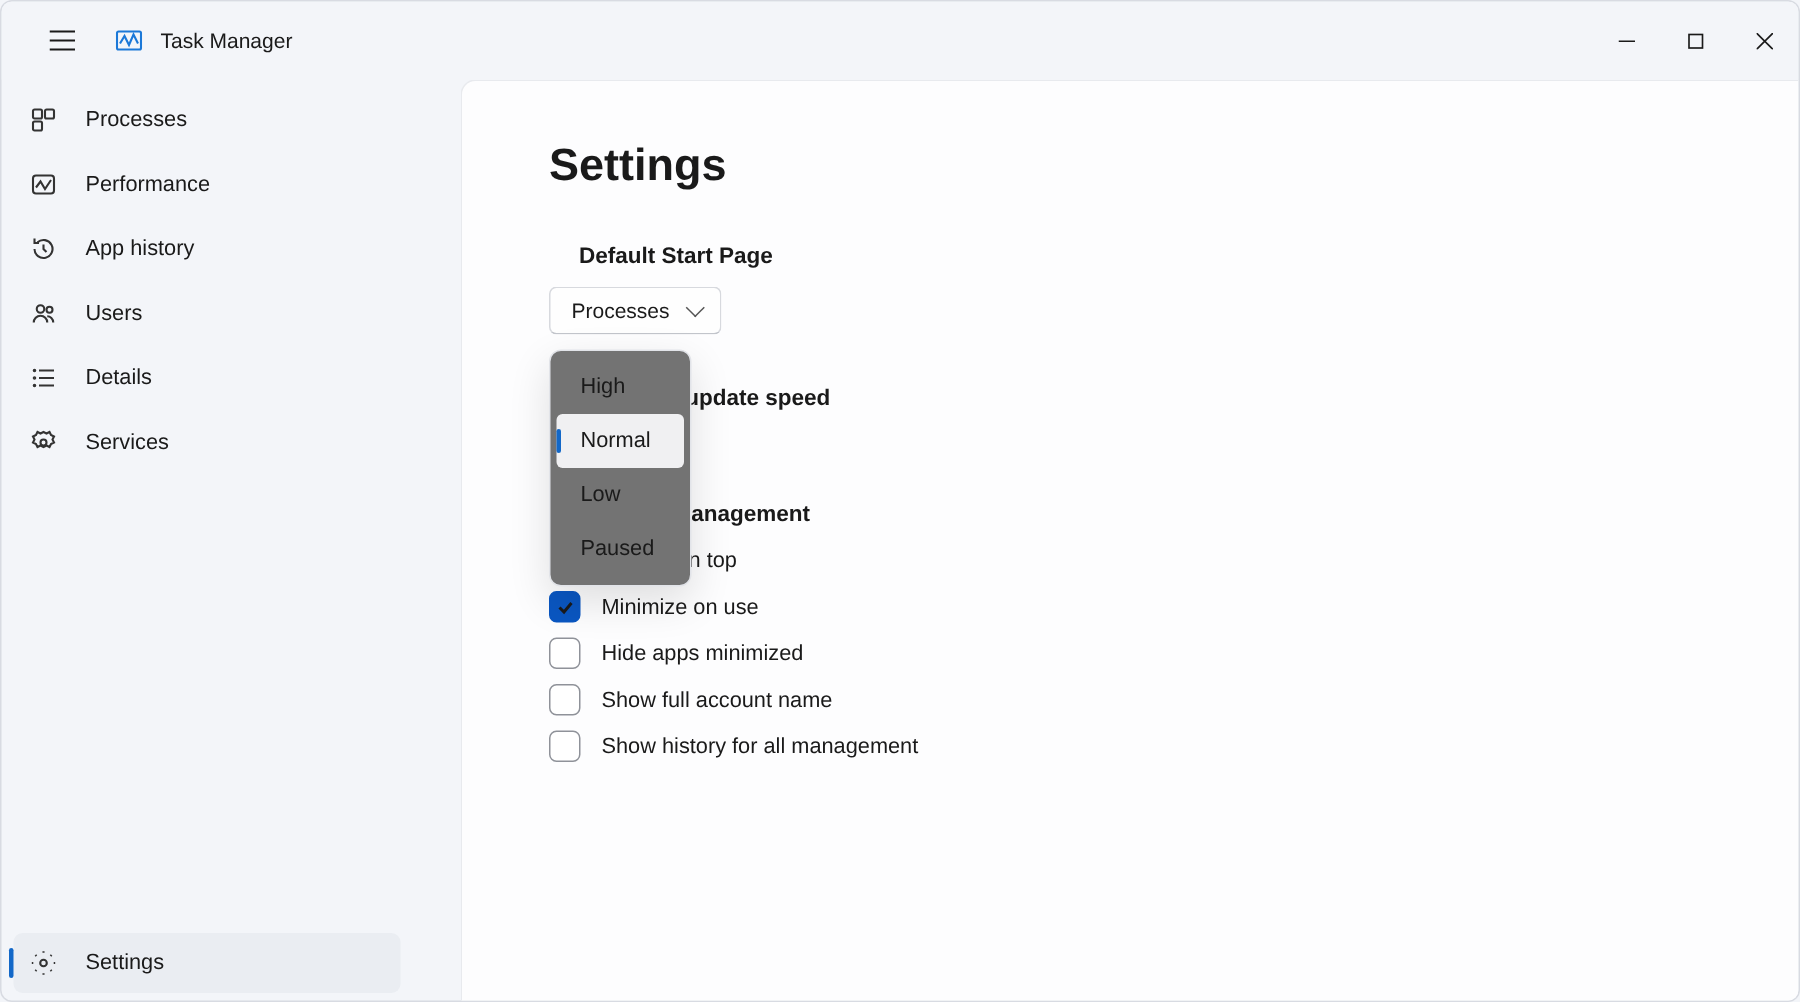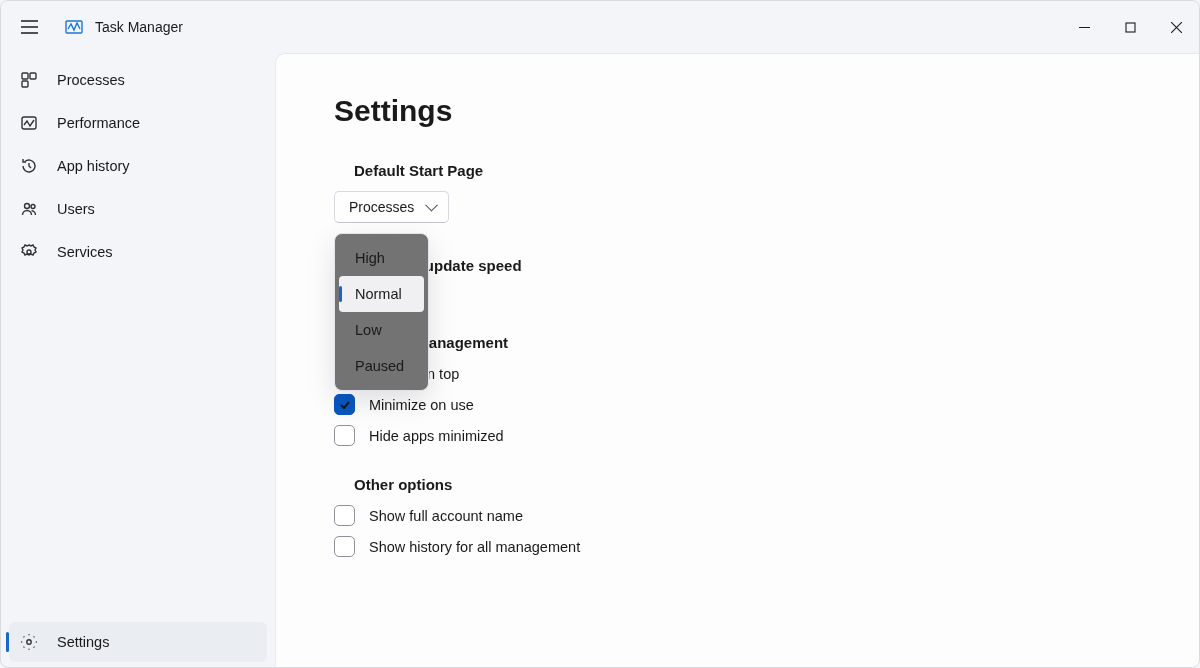--- a/index.html
+++ b/index.html
@@ -11,36 +11,36 @@
       overflow: hidden;
       color: #1a1a1a;
       font-size: 14px;
       border: 1px solid #d8dbe2;
       border-radius: 8px;
     }
     .titlebar {
       height: 52px;
       display: flex;
       align-items: center;
-      padding: 0 0 0 8px;
+      padding: 0 0 0 20px;
       background: #f3f5f9;
     }
     .titlebar-left { display: flex; align-items: center; gap: 16px; flex: 1; }
     .hamburger-btn {
       width: 40px; height: 40px; display: flex; align-items: center; justify-content: center;
       border-radius: 4px; cursor: pointer;
     }
     .app-brand { display: flex; align-items: center; gap: 12px; }
     .app-logo {
       width: 18px; height: 18px;
       display: flex; align-items: center; justify-content: center;
     }
     .titlebar-right { display: flex; }
     .win-btn { width: 46px; height: 32px; display: flex; align-items: center; justify-content: center; cursor: pointer; }
-    .layout { display: flex; height: calc(668px - 52px); }
+    .layout { display: flex; height: calc(668px - 52px); gap: 32px; }
     .sidebar {
       width: 274px;
       padding: 4px 4px;
       display: flex;
       flex-direction: column;
     }
     .sidebar-items { flex: 1; }
     .sidebar-item {
       height: 40px;
       margin: 3px 4px;
@@ -224,20 +224,33 @@
               <path d="M2.5 15c0-2.5 2-4.5 4.5-4.5s4.5 2 4.5 4.5"></path>
               <circle cx="13" cy="6.5" r="2"></circle>
               <path d="M11.5 10.8c2 0 4 1.6 4 4.2"></path>
             </svg>
         </span>
         <span class="sidebar-label">Users</span>
       </div>
       <div class="sidebar-item">
         <span class="sidebar-icon">
           <svg width="18" height="18" viewBox="0 0 18 18" stroke-width="1.4">
+              <circle cx="3" cy="4" r="0.5" fill="#333"></circle>
+              <circle cx="3" cy="9" r="0.5" fill="#333"></circle>
+              <circle cx="3" cy="14" r="0.5" fill="#333"></circle>
+              <line x1="6" y1="4" x2="16" y2="4"></line>
+              <line x1="6" y1="9" x2="16" y2="9"></line>
+              <line x1="6" y1="14" x2="16" y2="14"></line>
+            </svg>
+        </span>
+        <span class="sidebar-label">Details</span>
+      </div>
+      <div class="sidebar-item">
+        <span class="sidebar-icon">
+          <svg width="18" height="18" viewBox="0 0 18 18" stroke-width="1.4">
               <path d="M9 2l2 1 2-1 1 2 2 1-1 2 1 2-2 1-1 2-2-1-2 1-2-1-2 1-1-2-2-1 1-2-1-2 2-1 1-2 2 1z" fill="none"></path>
               <circle cx="9" cy="9" r="2"></circle>
             </svg>
         </span>
         <span class="sidebar-label">Services</span>
       </div>
     </div>
     <div class="sidebar-bottom">
       <div class="sidebar-item active">
         <span class="sidebar-icon">
@@ -285,21 +298,20 @@
       </div>
       <span>Minimize on use</span>
     </div>
     <div class="checkbox-row">
       <div class="checkbox">
         
       </div>
       <span>Hide apps minimized</span>
     </div>
 
-    <div class="section-title" style="margin-top:30px">Other options</div>
 
     <div class="checkbox-row">
       <div class="checkbox">
         
       </div>
       <span>Show full account name</span>
     </div>
     <div class="checkbox-row">
       <div class="checkbox">
         

